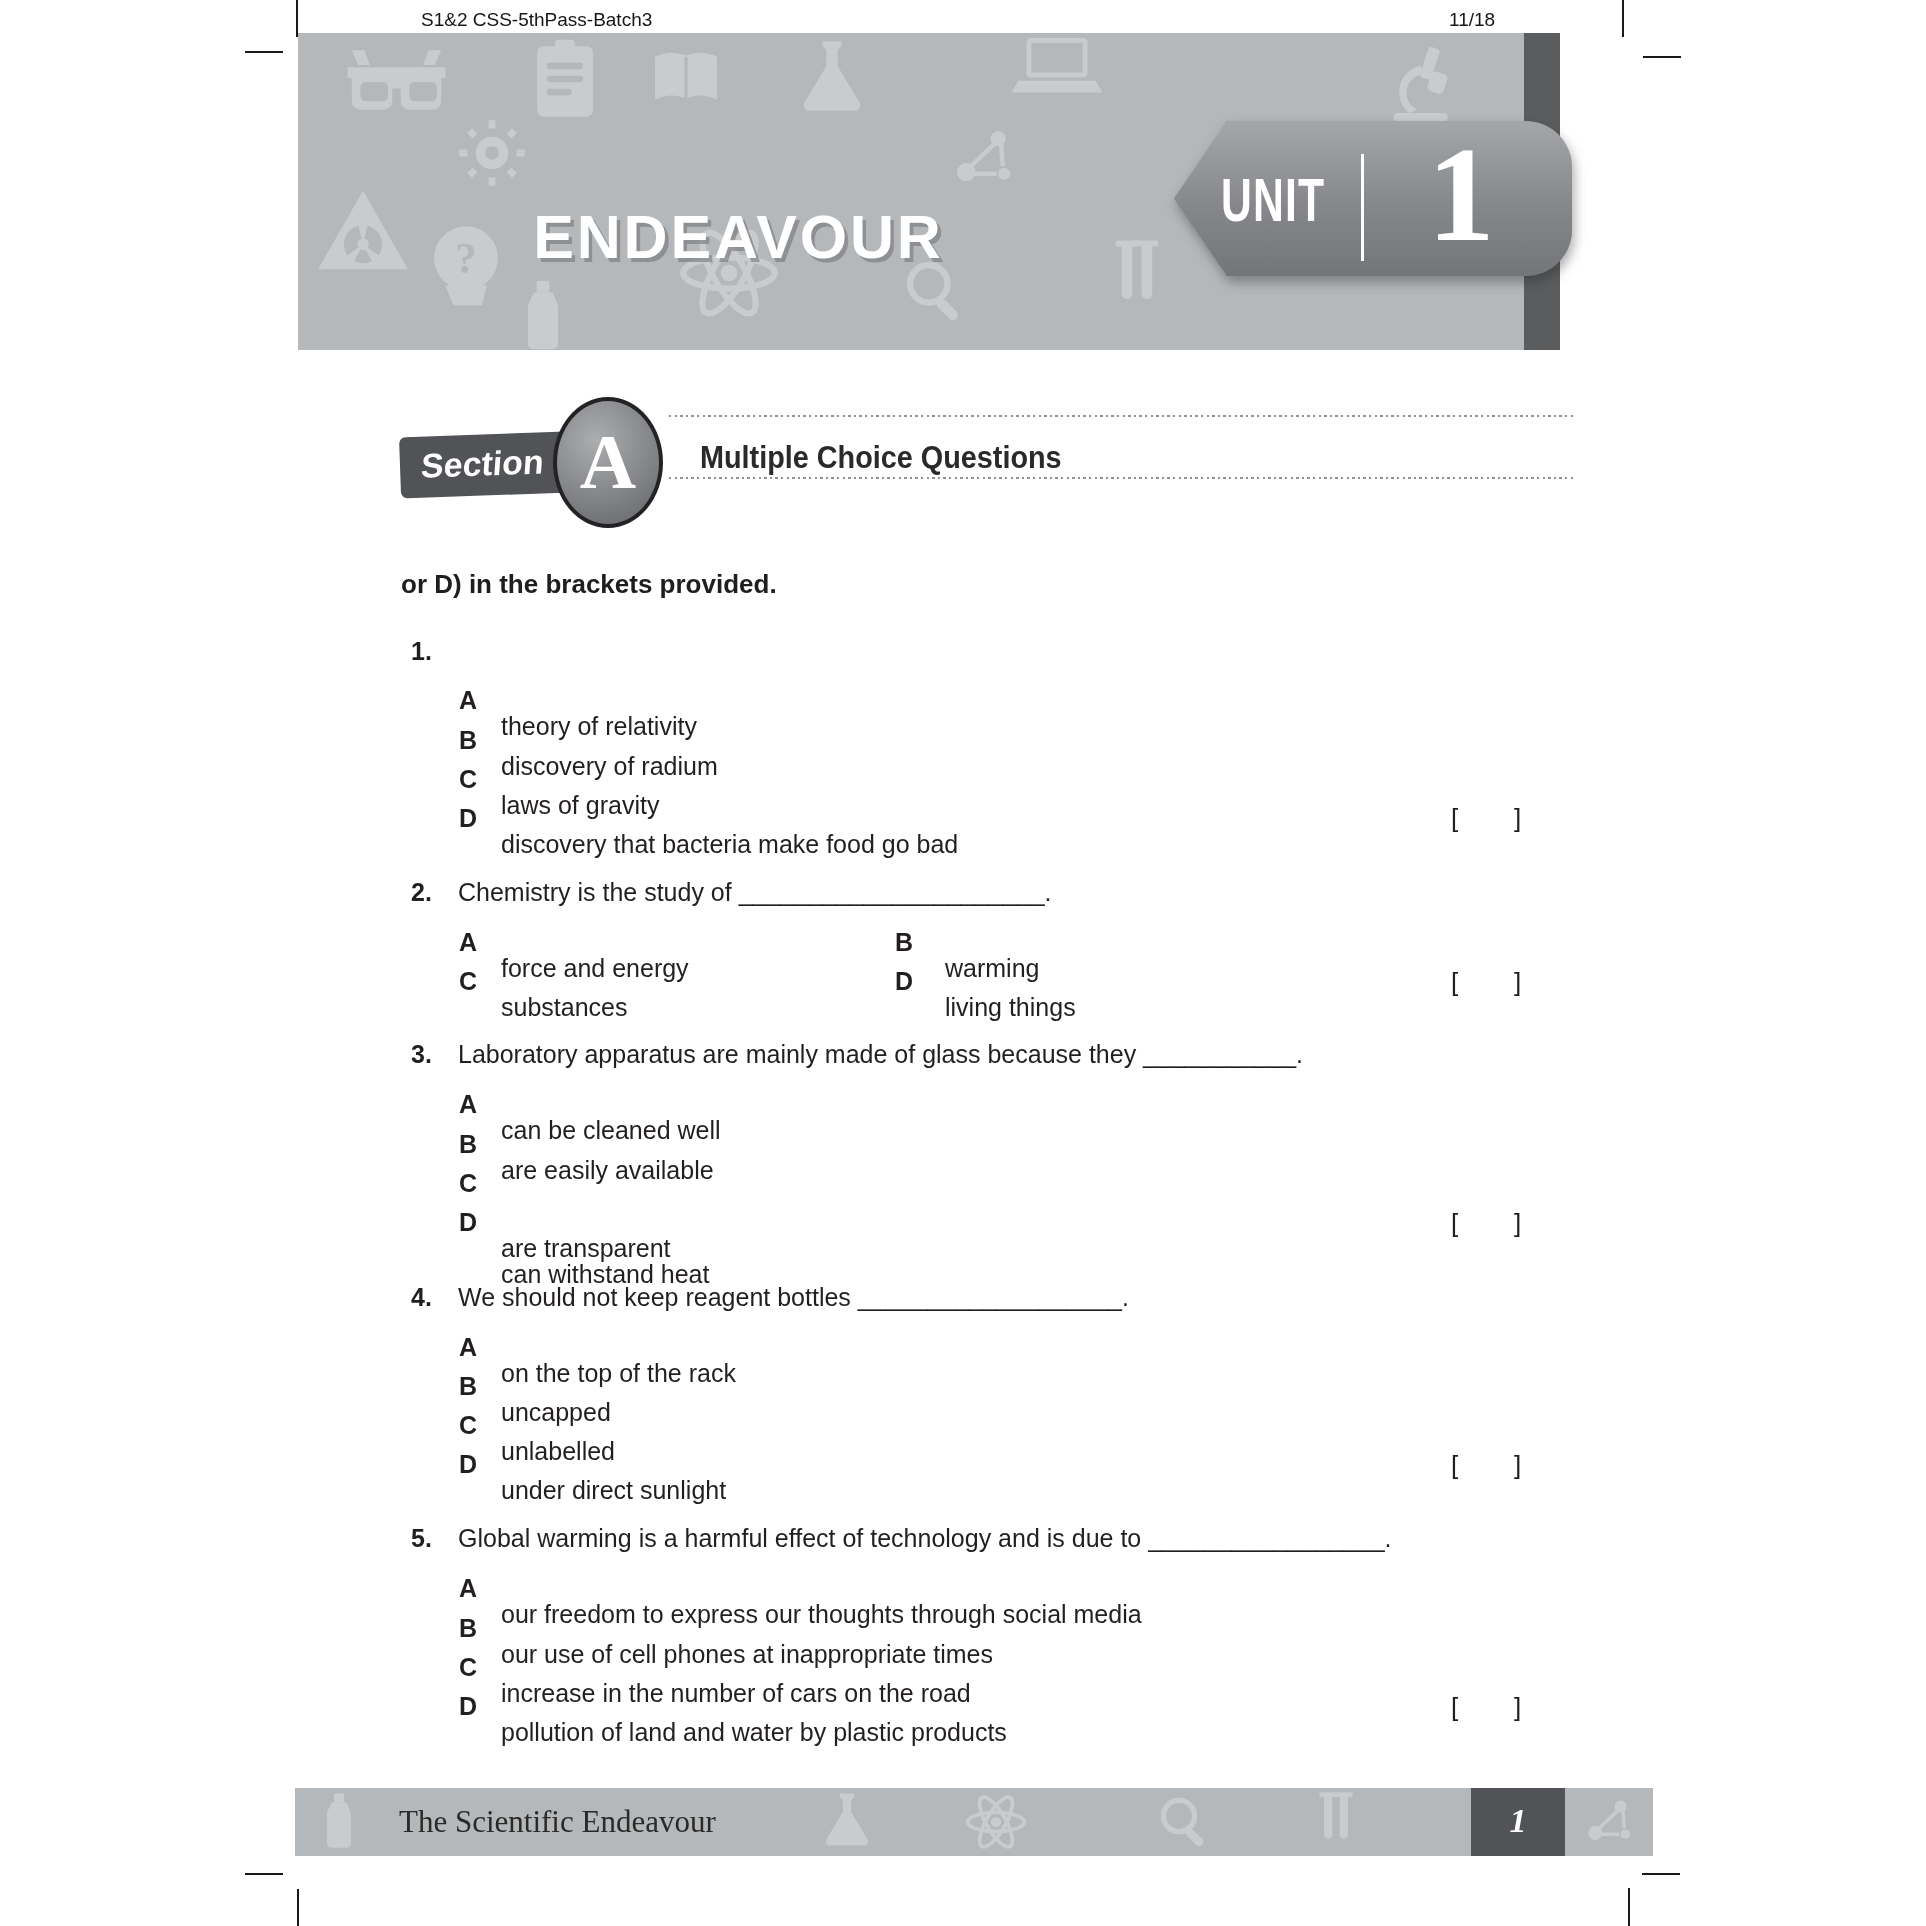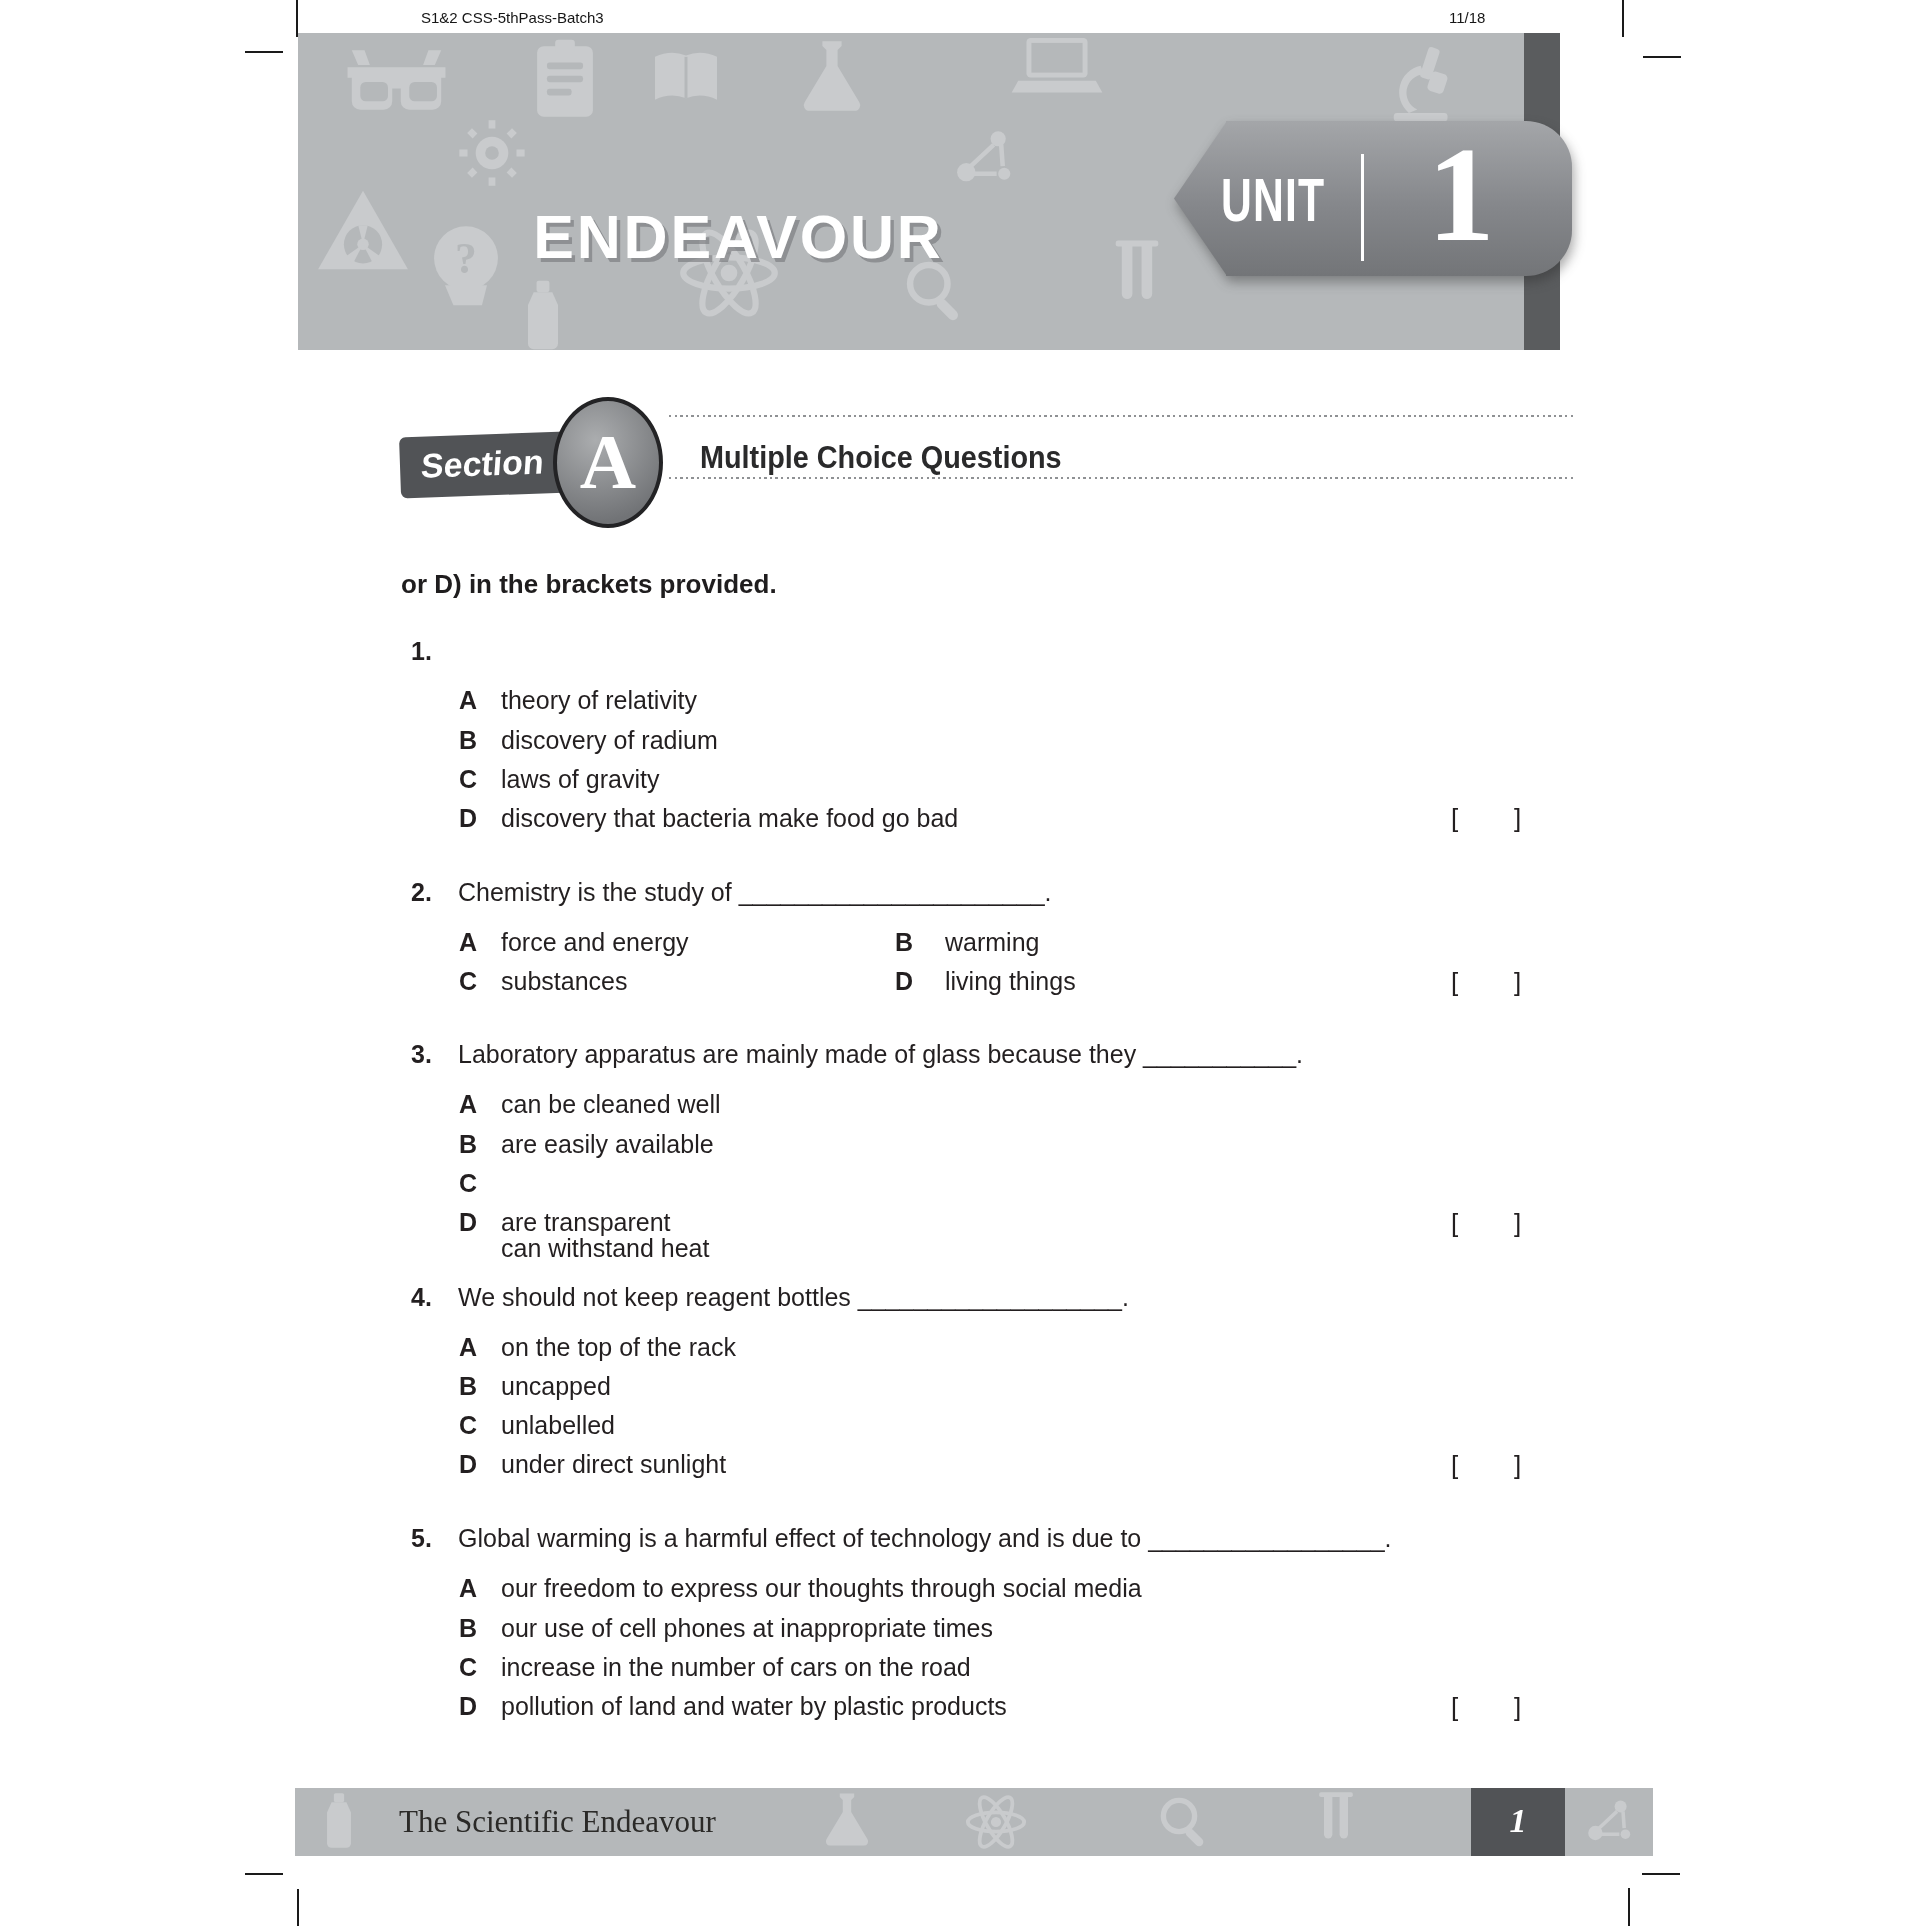--- a/index.html
+++ b/index.html
@@ -1,21 +1,21 @@
 <!DOCTYPE html>
 <html style="font-size:6.4px"><head>
 <meta charset="utf-8">
 <style>
   html,body{margin:0;padding:0;background:#ffffff;}
   #page{position:relative;width:1926px;height:1926px;background:#ffffff;overflow:hidden;
         font-family:"Liberation Sans",sans-serif;color:#231f20;}
   
   .crop{position:absolute;background:#1a1a1a;}
   
-  .meta{position:absolute;top:8.8px;font-size:15px;color:#161616;}
+  .meta{position:absolute;top:8.8px;font-size:19px;color:#161616;}
   
   #banner{position:absolute;left:298px;top:33px;width:1262px;height:317px;background:#b5b8ba;overflow:hidden;}
   #banner .strip{position:absolute;right:0;top:0;width:36px;height:100%;background:#5a5c5e;}
   .deco{position:absolute;opacity:1;}
   .deco svg{display:block;}
   .banner-title{position:absolute;left:298px;width:881px;text-align:center;color:#ffffff;
       font-weight:bold;font-size:61px;letter-spacing:2.8px;
       text-shadow:3.6px 3.6px 0 rgba(110,112,114,.55);}
   
   #ribbon{position:absolute;left:1174px;top:121px;width:398px;height:155px;
@@ -42,21 +42,21 @@
       color:#fff;font-family:"Liberation Serif",serif;font-weight:bold;font-size:78px;}
   .dotline{position:absolute;height:2.4px;
       background:repeating-linear-gradient(90deg,#8f9194 0 2.4px,rgba(0,0,0,0) 2.4px 5.6px);}
   #mcq-heading{position:absolute;left:700px;top:439px;font-size:32px;font-weight:bold;color:#2a2a2b;
       transform:scaleX(.90);transform-origin:left top;white-space:nowrap;}
   
   .instr{position:absolute;left:401px;font-size:26px;font-weight:bold;white-space:nowrap;color:#1f1d1e;}
   .qnum{position:absolute;left:411px;font-size:25px;font-weight:bold;white-space:nowrap;}
   .qtext{position:absolute;left:458px;font-size:25px;white-space:nowrap;}
   .olet{position:absolute;font-size:25px;font-weight:bold;white-space:nowrap;}
-  .otext{position:absolute;font-size:25px;white-space:nowrap;}
+  .otext{position:absolute;font-size:25px;white-space:nowrap;margin-top:26px;}
   .brk{position:absolute;font-size:26px;white-space:nowrap;}
   
   #footer-bar{position:absolute;left:295px;top:1788px;width:1358px;height:68px;background:#b5b8ba;overflow:hidden;}
   #footer-bar .title{position:absolute;left:104px;top:0;height:68px;line-height:67px;
       font-family:"Liberation Serif",serif;font-size:31px;color:#2b2a28;}
   #footer-bar .pagebox{position:absolute;left:1176px;top:0;width:94px;height:68px;background:#515356;}
   #footer-bar .pagebox .num{position:absolute;width:100%;height:100%;line-height:66px;text-align:center;
       color:#fff;font-family:"Liberation Serif",serif;font-style:italic;font-weight:bold;font-size:34px;}
 </style>
 </head>

